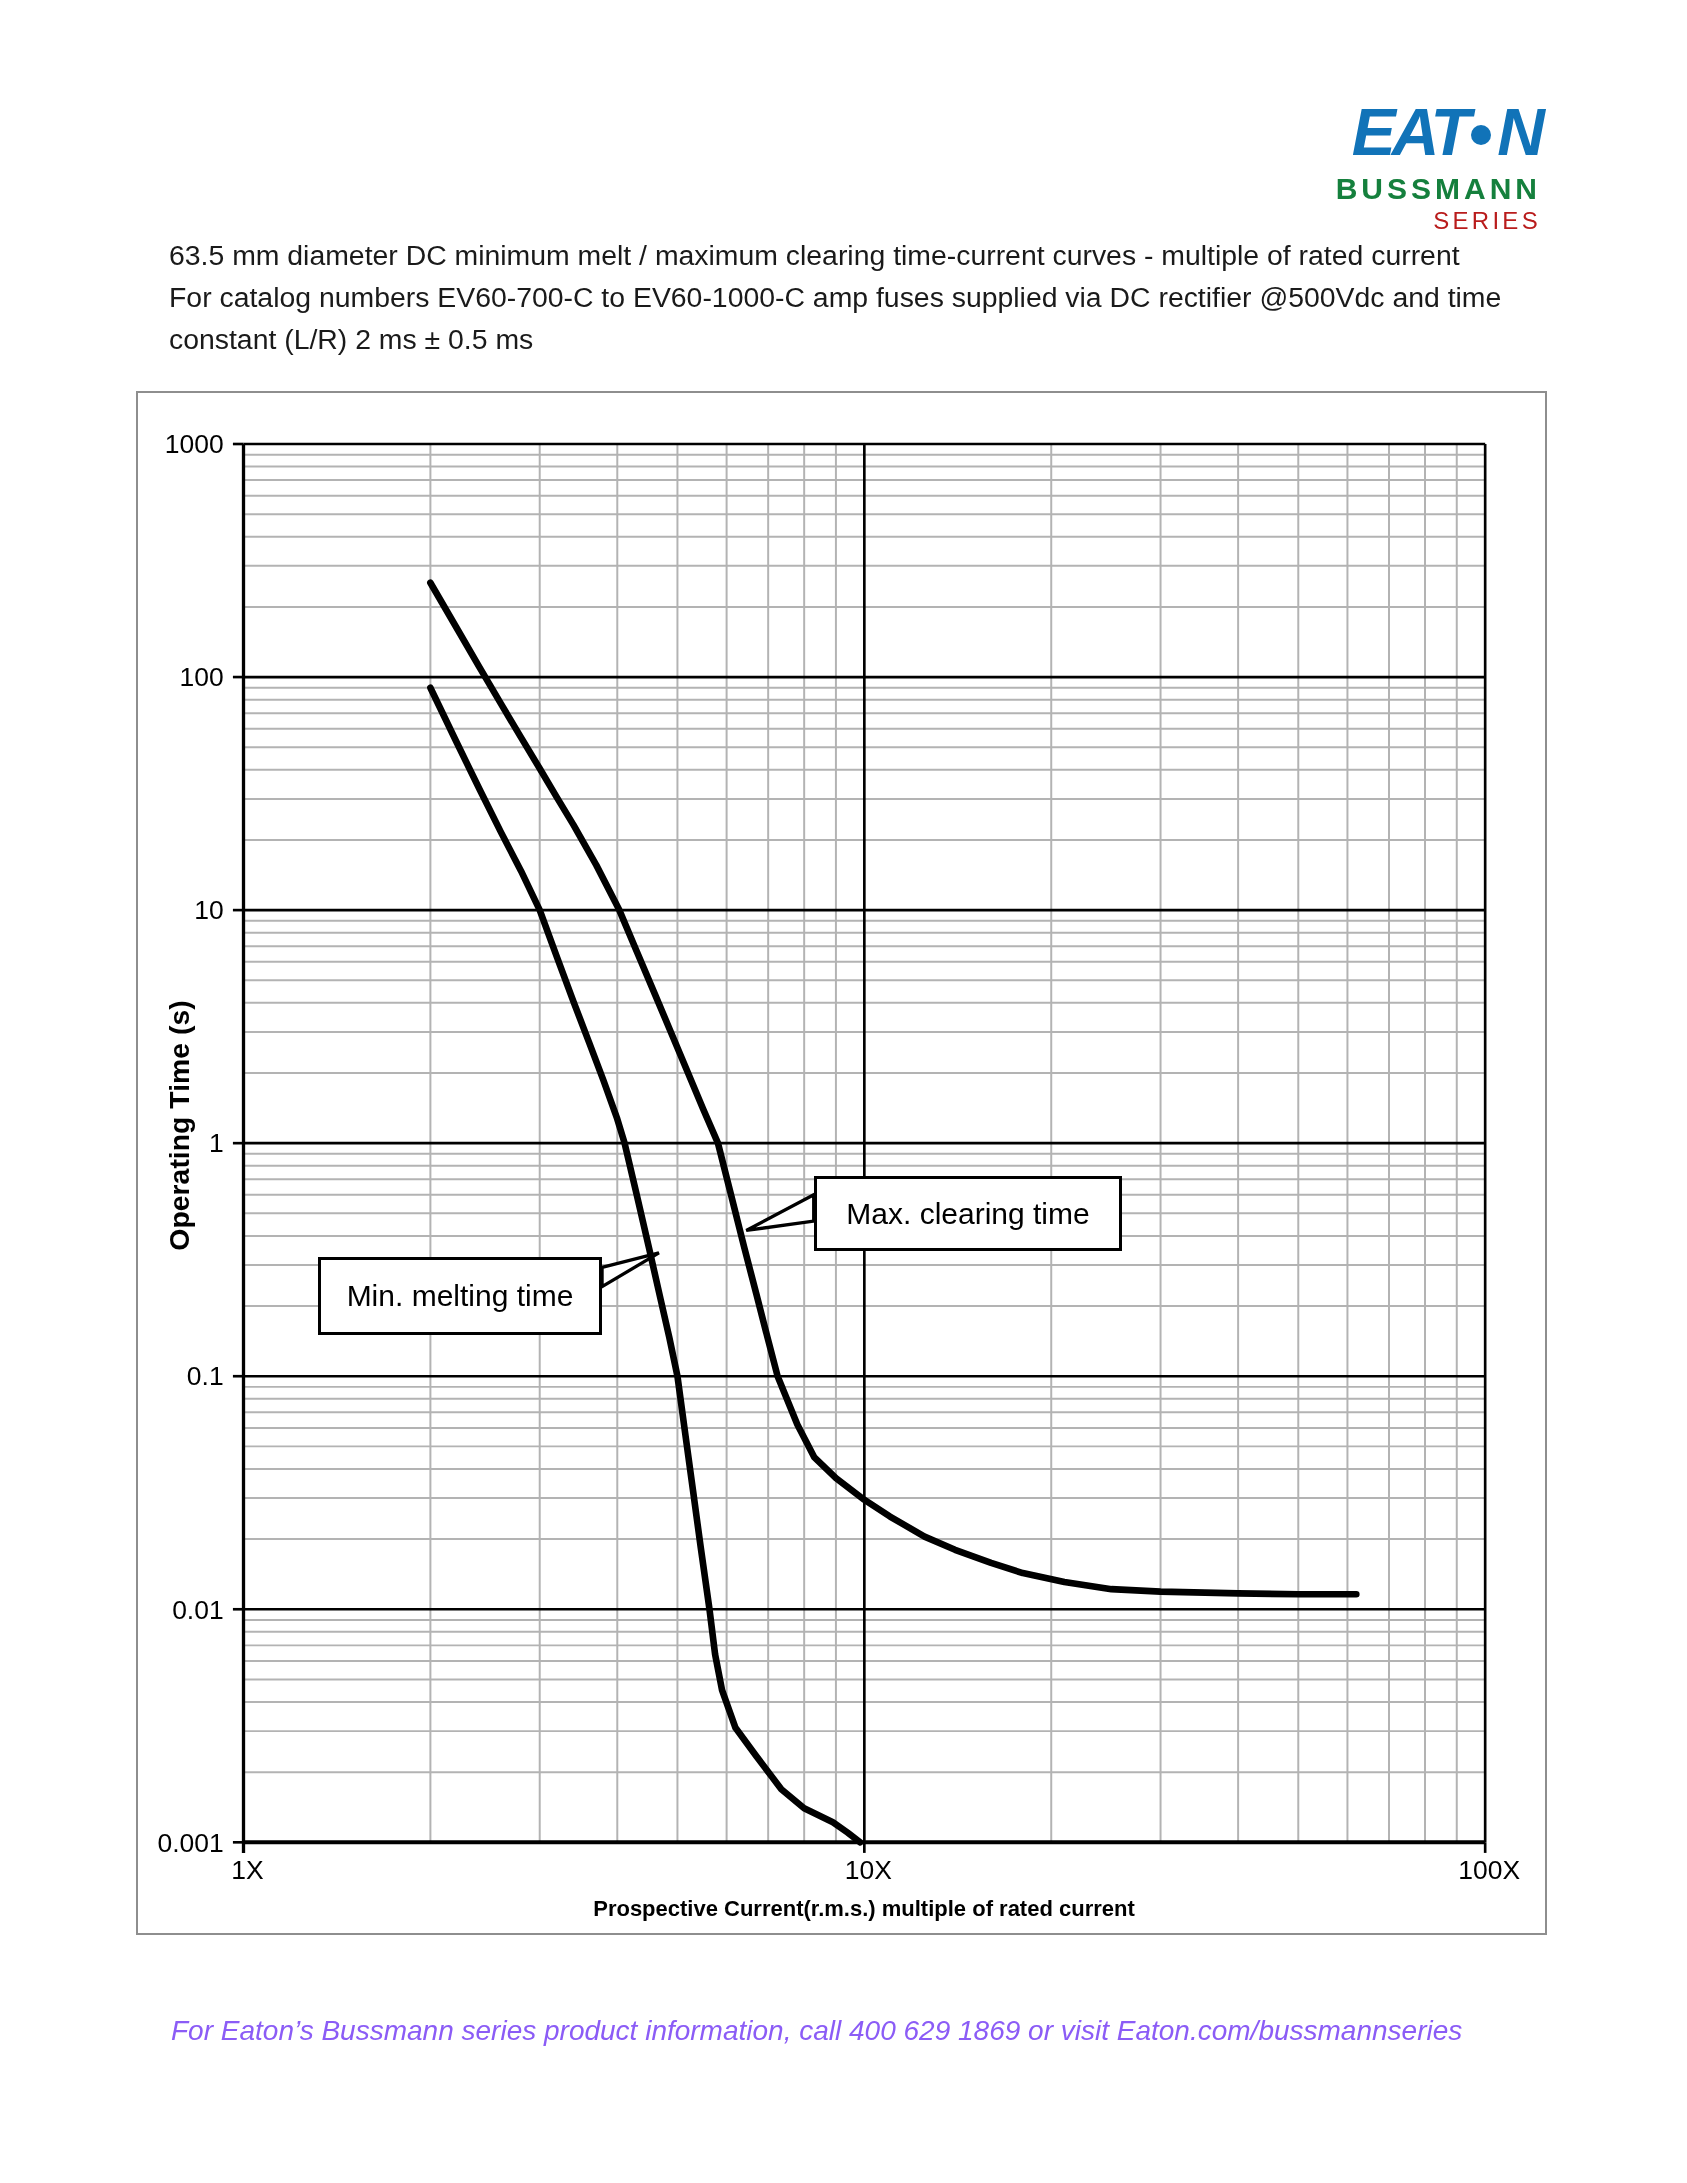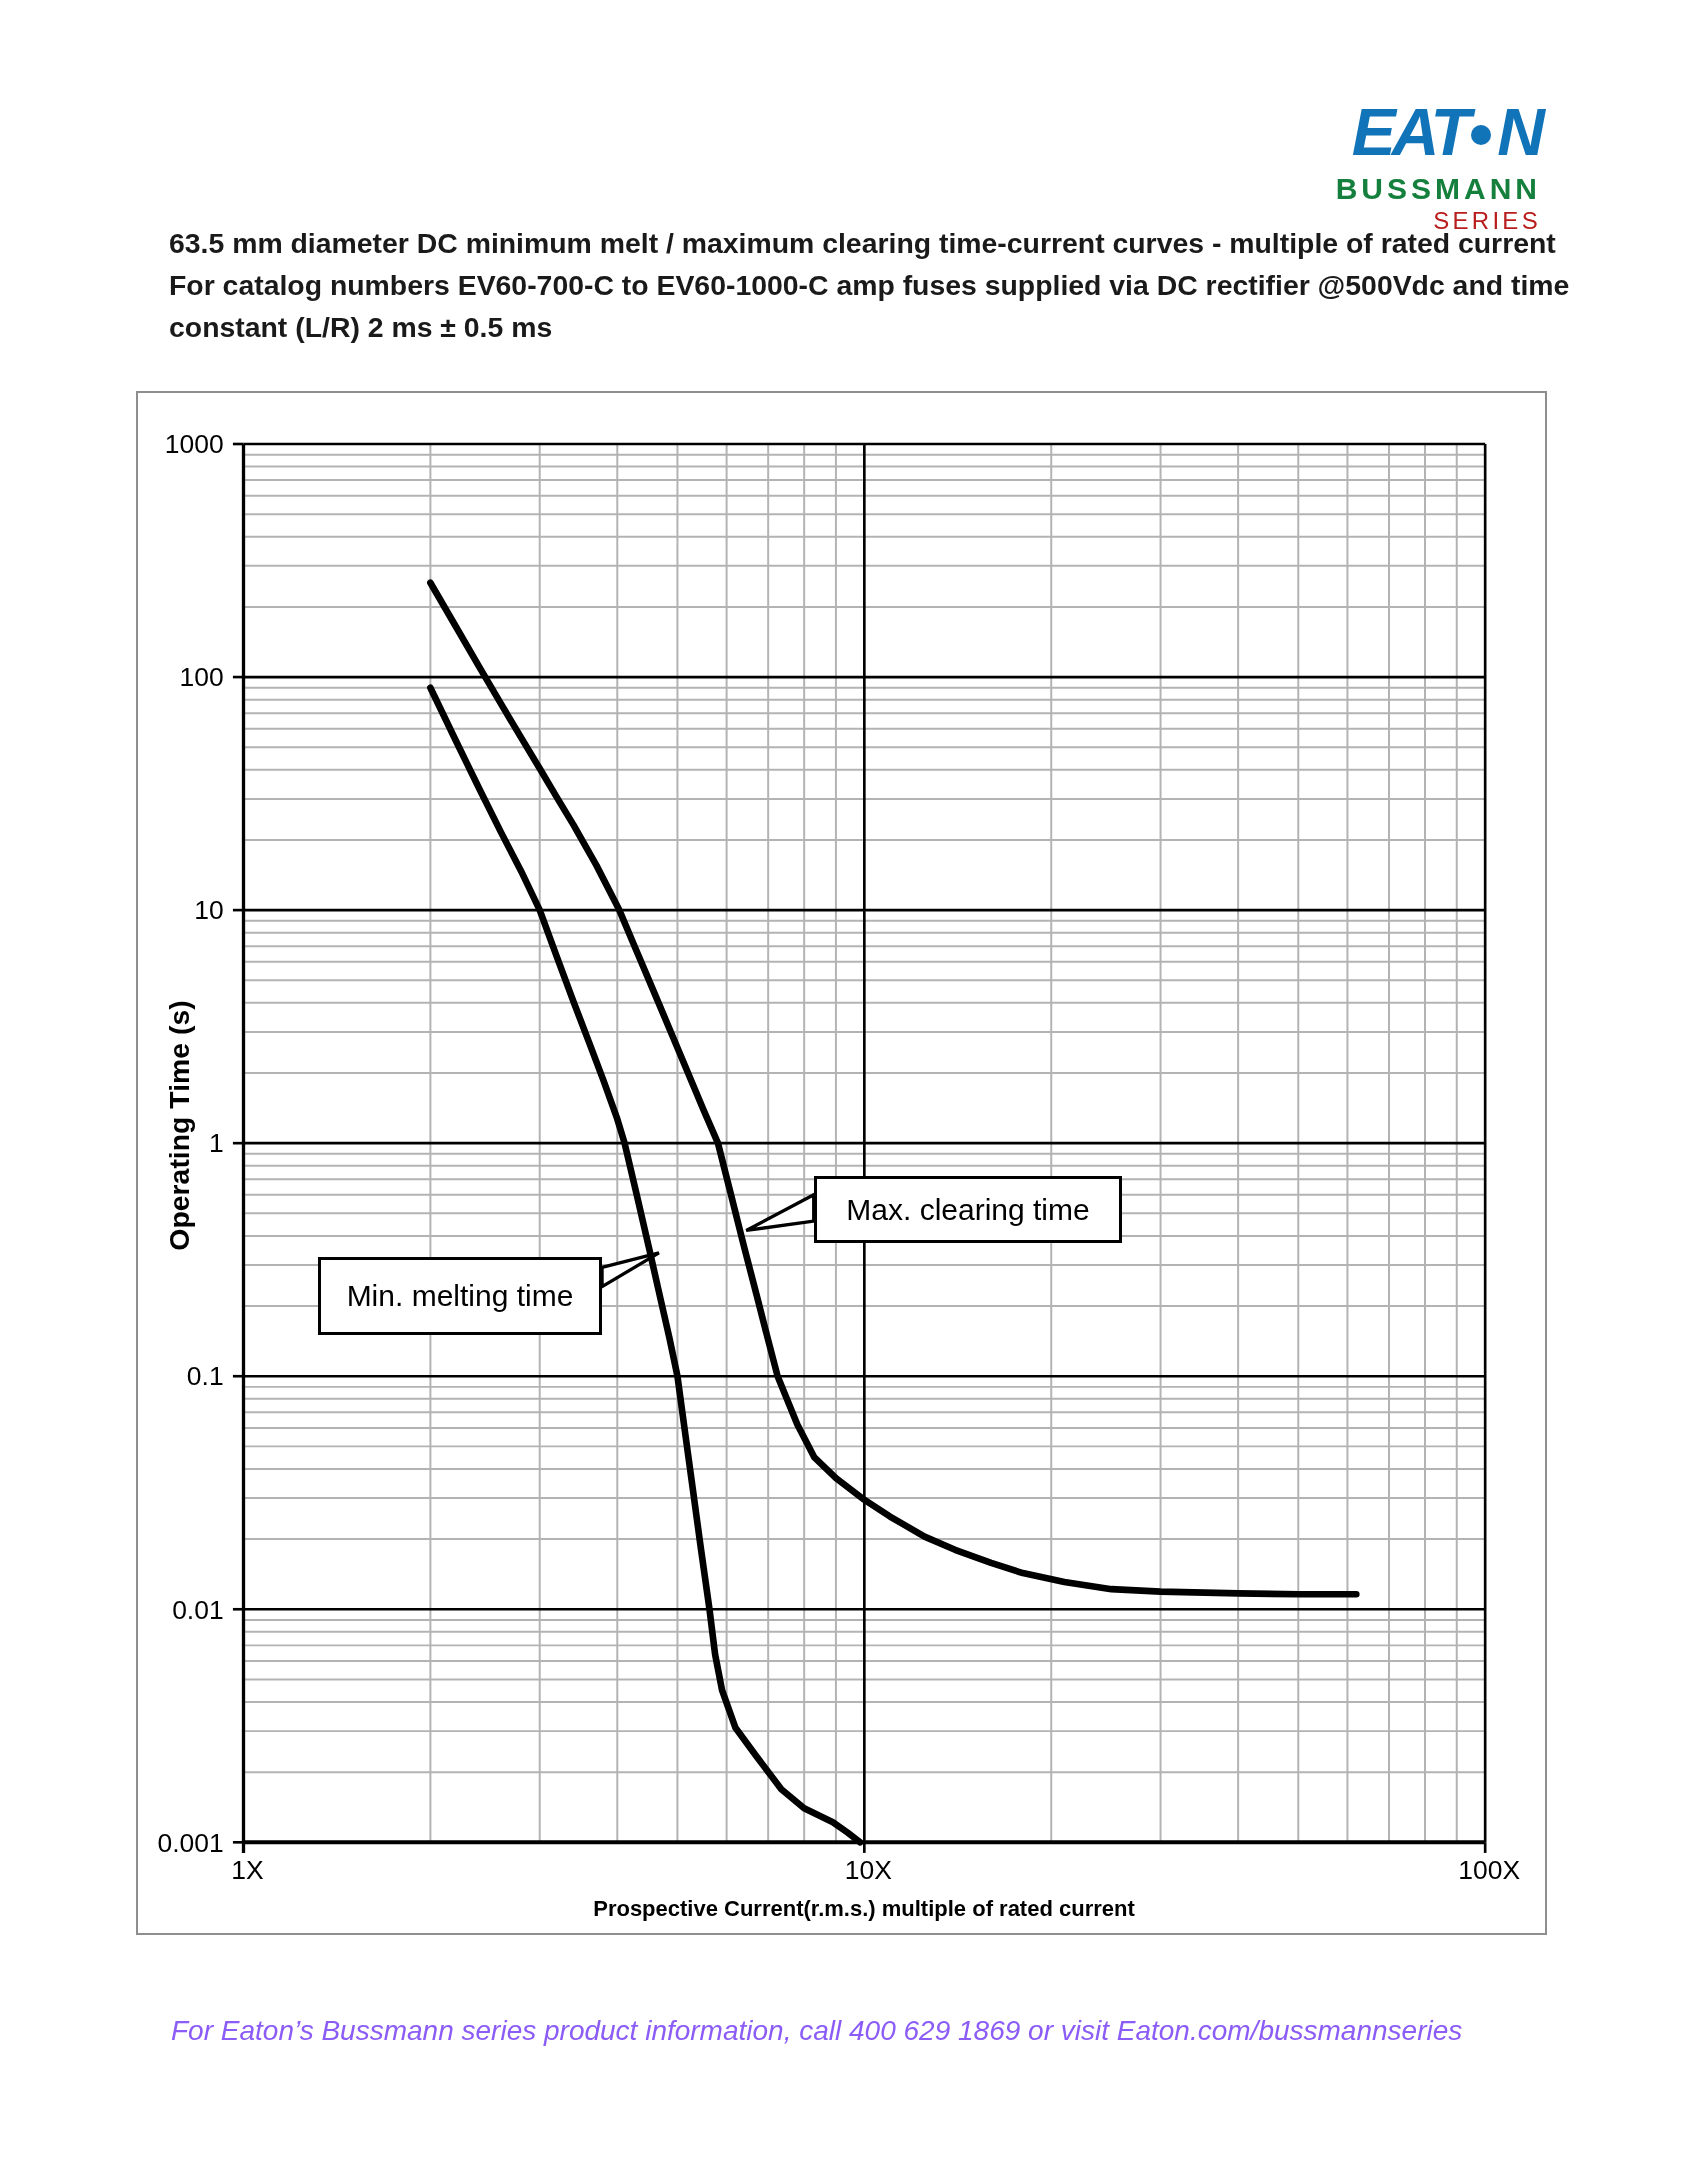--- a/index.html
+++ b/index.html
@@ -14,38 +14,38 @@
     font-weight:bold;font-style:italic;font-size:66px;line-height:1;
     letter-spacing:-4px;
   }
   .wordmark .dot{
     display:inline-block;width:20px;height:20px;border-radius:50%;
     margin:6.6px 6.6px 0 4px;flex:0 0 auto;
   }
   .bussmann{font-weight:bold;font-size:30px;letter-spacing:4px;color:#15803d;margin-top:6.6px;}
   .series{font-size:24px;letter-spacing:3.3px;color:#b91c1c;margin-top:1.3px;}
   
-  .doc-title{position:absolute;left:169px;top:222px;font-size:28.4px;line-height:42px;color:#1a1a1a;font-weight:bold;}
+  .doc-title{position:absolute;left:169px;top:234px;font-size:28.4px;line-height:42px;color:#1a1a1a;}
   
   .chart-frame{position:absolute;left:136px;top:391px;width:1411px;height:1544px;
     border:2px solid #8e8e8e;background:#fff;box-sizing:border-box;}
   svg.overlay{position:absolute;left:0;top:0;}
   .ytitle{
     position:absolute;left:-85px;top:1109px;width:529px;text-align:center;
     font-weight:bold;font-size:28.4px;transform:rotate(-90deg);
   }
   .xtitle{position:absolute;left:401px;top:1896px;width:926px;text-align:center;
     font-weight:bold;font-size:22px;}
   .callout{
     position:absolute;background:#fff;border:3.3px solid #000;box-sizing:border-box;
     display:flex;align-items:center;justify-content:center;
     font-size:30px;white-space:nowrap;
   }
   .callout-min{left:318px;top:1257px;width:284px;height:78px;}
-  .callout-max{left:814px;top:1176px;width:308px;height:67px;}
+  .callout-max{left:814px;top:1176px;width:308px;height:75px;}
   
   .footer{position:absolute;left:171px;top:2015px;font-size:28px;color:#8b5cf6;font-style:italic;}
 </style>
 </head>
 <body>
 
 <div class="page">
 
   <div class="logo">
     <div class="wordmark" style="color: rgb(17, 115, 184);">

